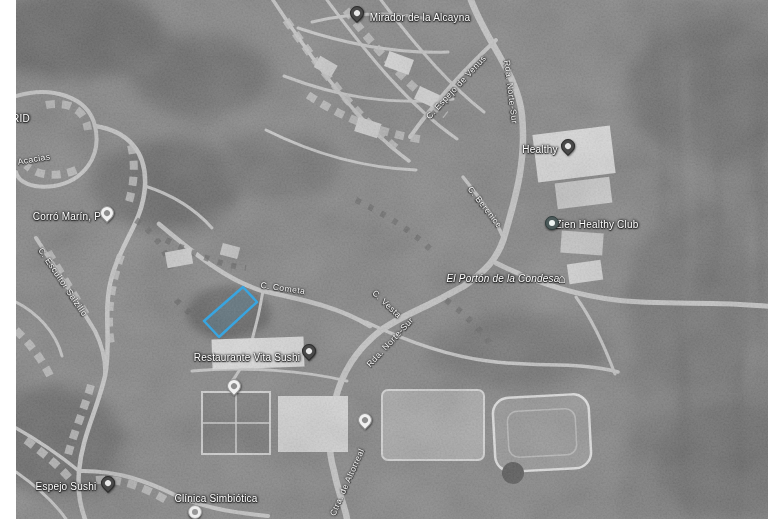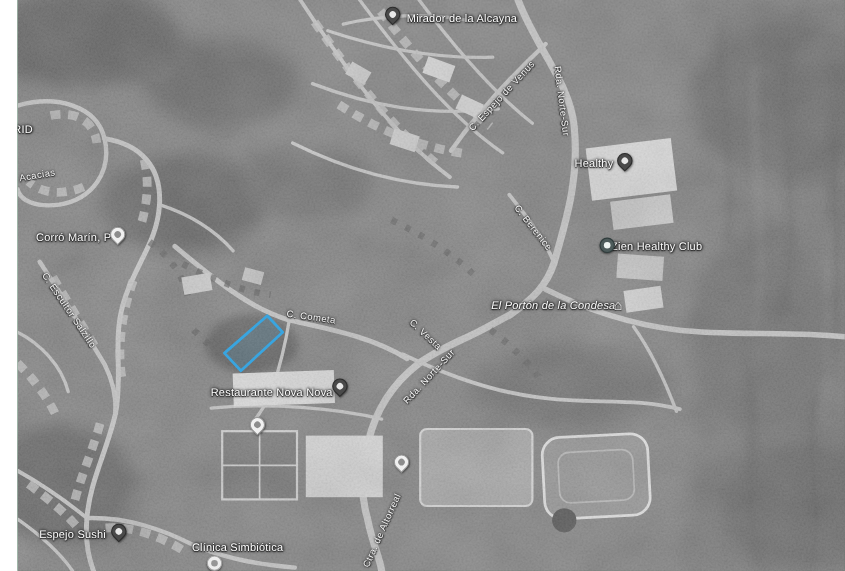--- a/index.html
+++ b/index.html
@@ -168,21 +168,21 @@
       <div class="pin dark" style="left: 341px; top: 18px;"></div>
       <div class="place" style="left: 5px; top: 117px;"><span class="place-text">RID</span></div>
       <div class="place" style="left: 51px; top: 215px;"><span class="place-text">Corró Marín, P</span></div>
       <div class="pin white" style="left: 91px; top: 218px;"></div>
       <div class="place" style="left: 524px; top: 148px;"><span class="place-text">Healthy</span></div>
       <div class="pin dark" style="left: 552px; top: 151px;"></div>
       <div class="place" style="left: 581px; top: 223px;"><span class="place-text">Zien Healthy Club</span></div>
       <div class="pin circle-dark" style="left: 536px; top: 223px;"></div>
       <div class="place" style="left: 487px; top: 277px; font-style: italic;"><span class="place-text">El Portón de la Condesa</span></div>
       <div class="pin house" style="left: 548px; top: 275px;"></div>
-      <div class="place" style="left: 231px; top: 356px;"><span class="place-text">Restaurante Nova Nova</span></div>
+      <div class="place" style="left: 231px; top: 356px;"><span class="place-text">Restaurante Vita Sushi</span></div>
       <div class="pin dark" style="left: 293px; top: 356px;"></div>
       <div class="pin white" style="left: 218px; top: 391px;"></div>
       <div class="pin white" style="left: 349px; top: 425px;"></div>
       <div class="place" style="left: 50px; top: 485px;"><span class="place-text">Espejo Sushi</span></div>
       <div class="pin dark" style="left: 92px; top: 488px;"></div>
       <div class="place" style="left: 200px; top: 497px;"><span class="place-text">Clínica Simbiótica</span></div>
       <div class="pin circle-light" style="left: 179px; top: 512px;"></div>
       <div class="street" style="left: 440px; top: 87px; transform: translate(-50%, -50%) rotate(-47deg);">C. Espejo de Venus</div>
       <div class="street" style="left: 495px; top: 92px; transform: translate(-50%, -50%) rotate(83deg);">Rda. Norte-Sur</div>
       <div class="street" style="left: 469px; top: 207px; transform: translate(-50%, -50%) rotate(52deg);">C. Berenice</div>

